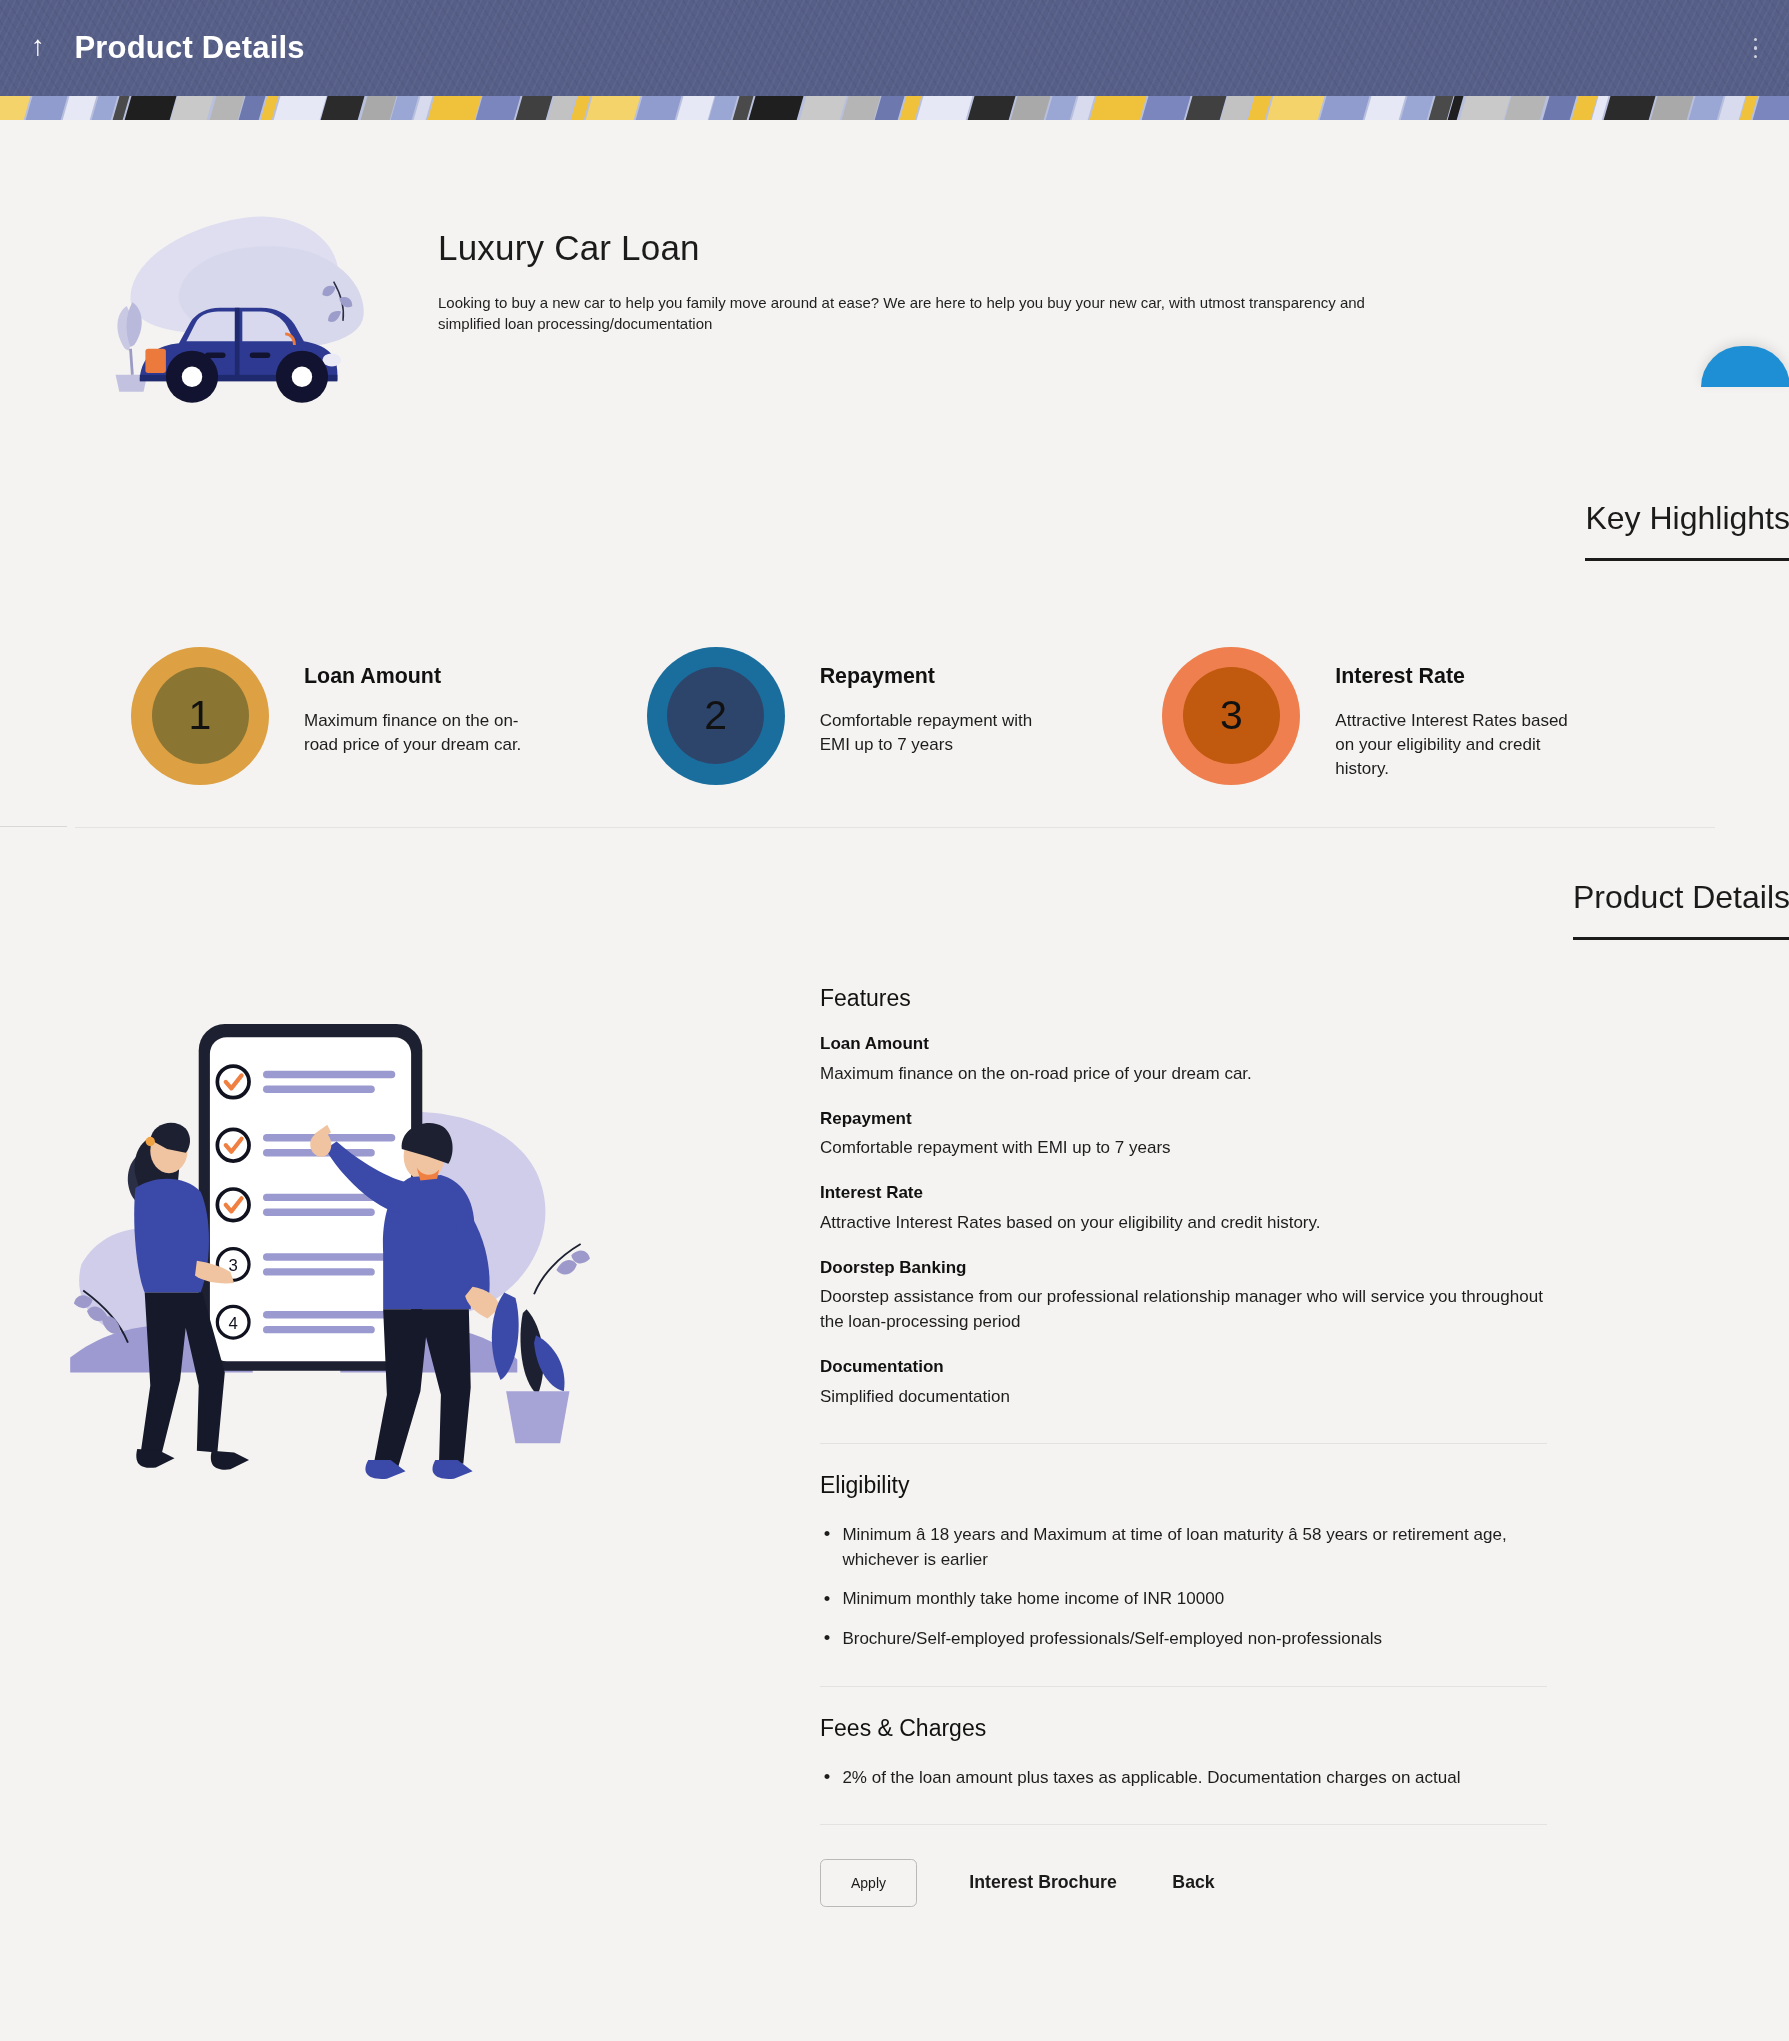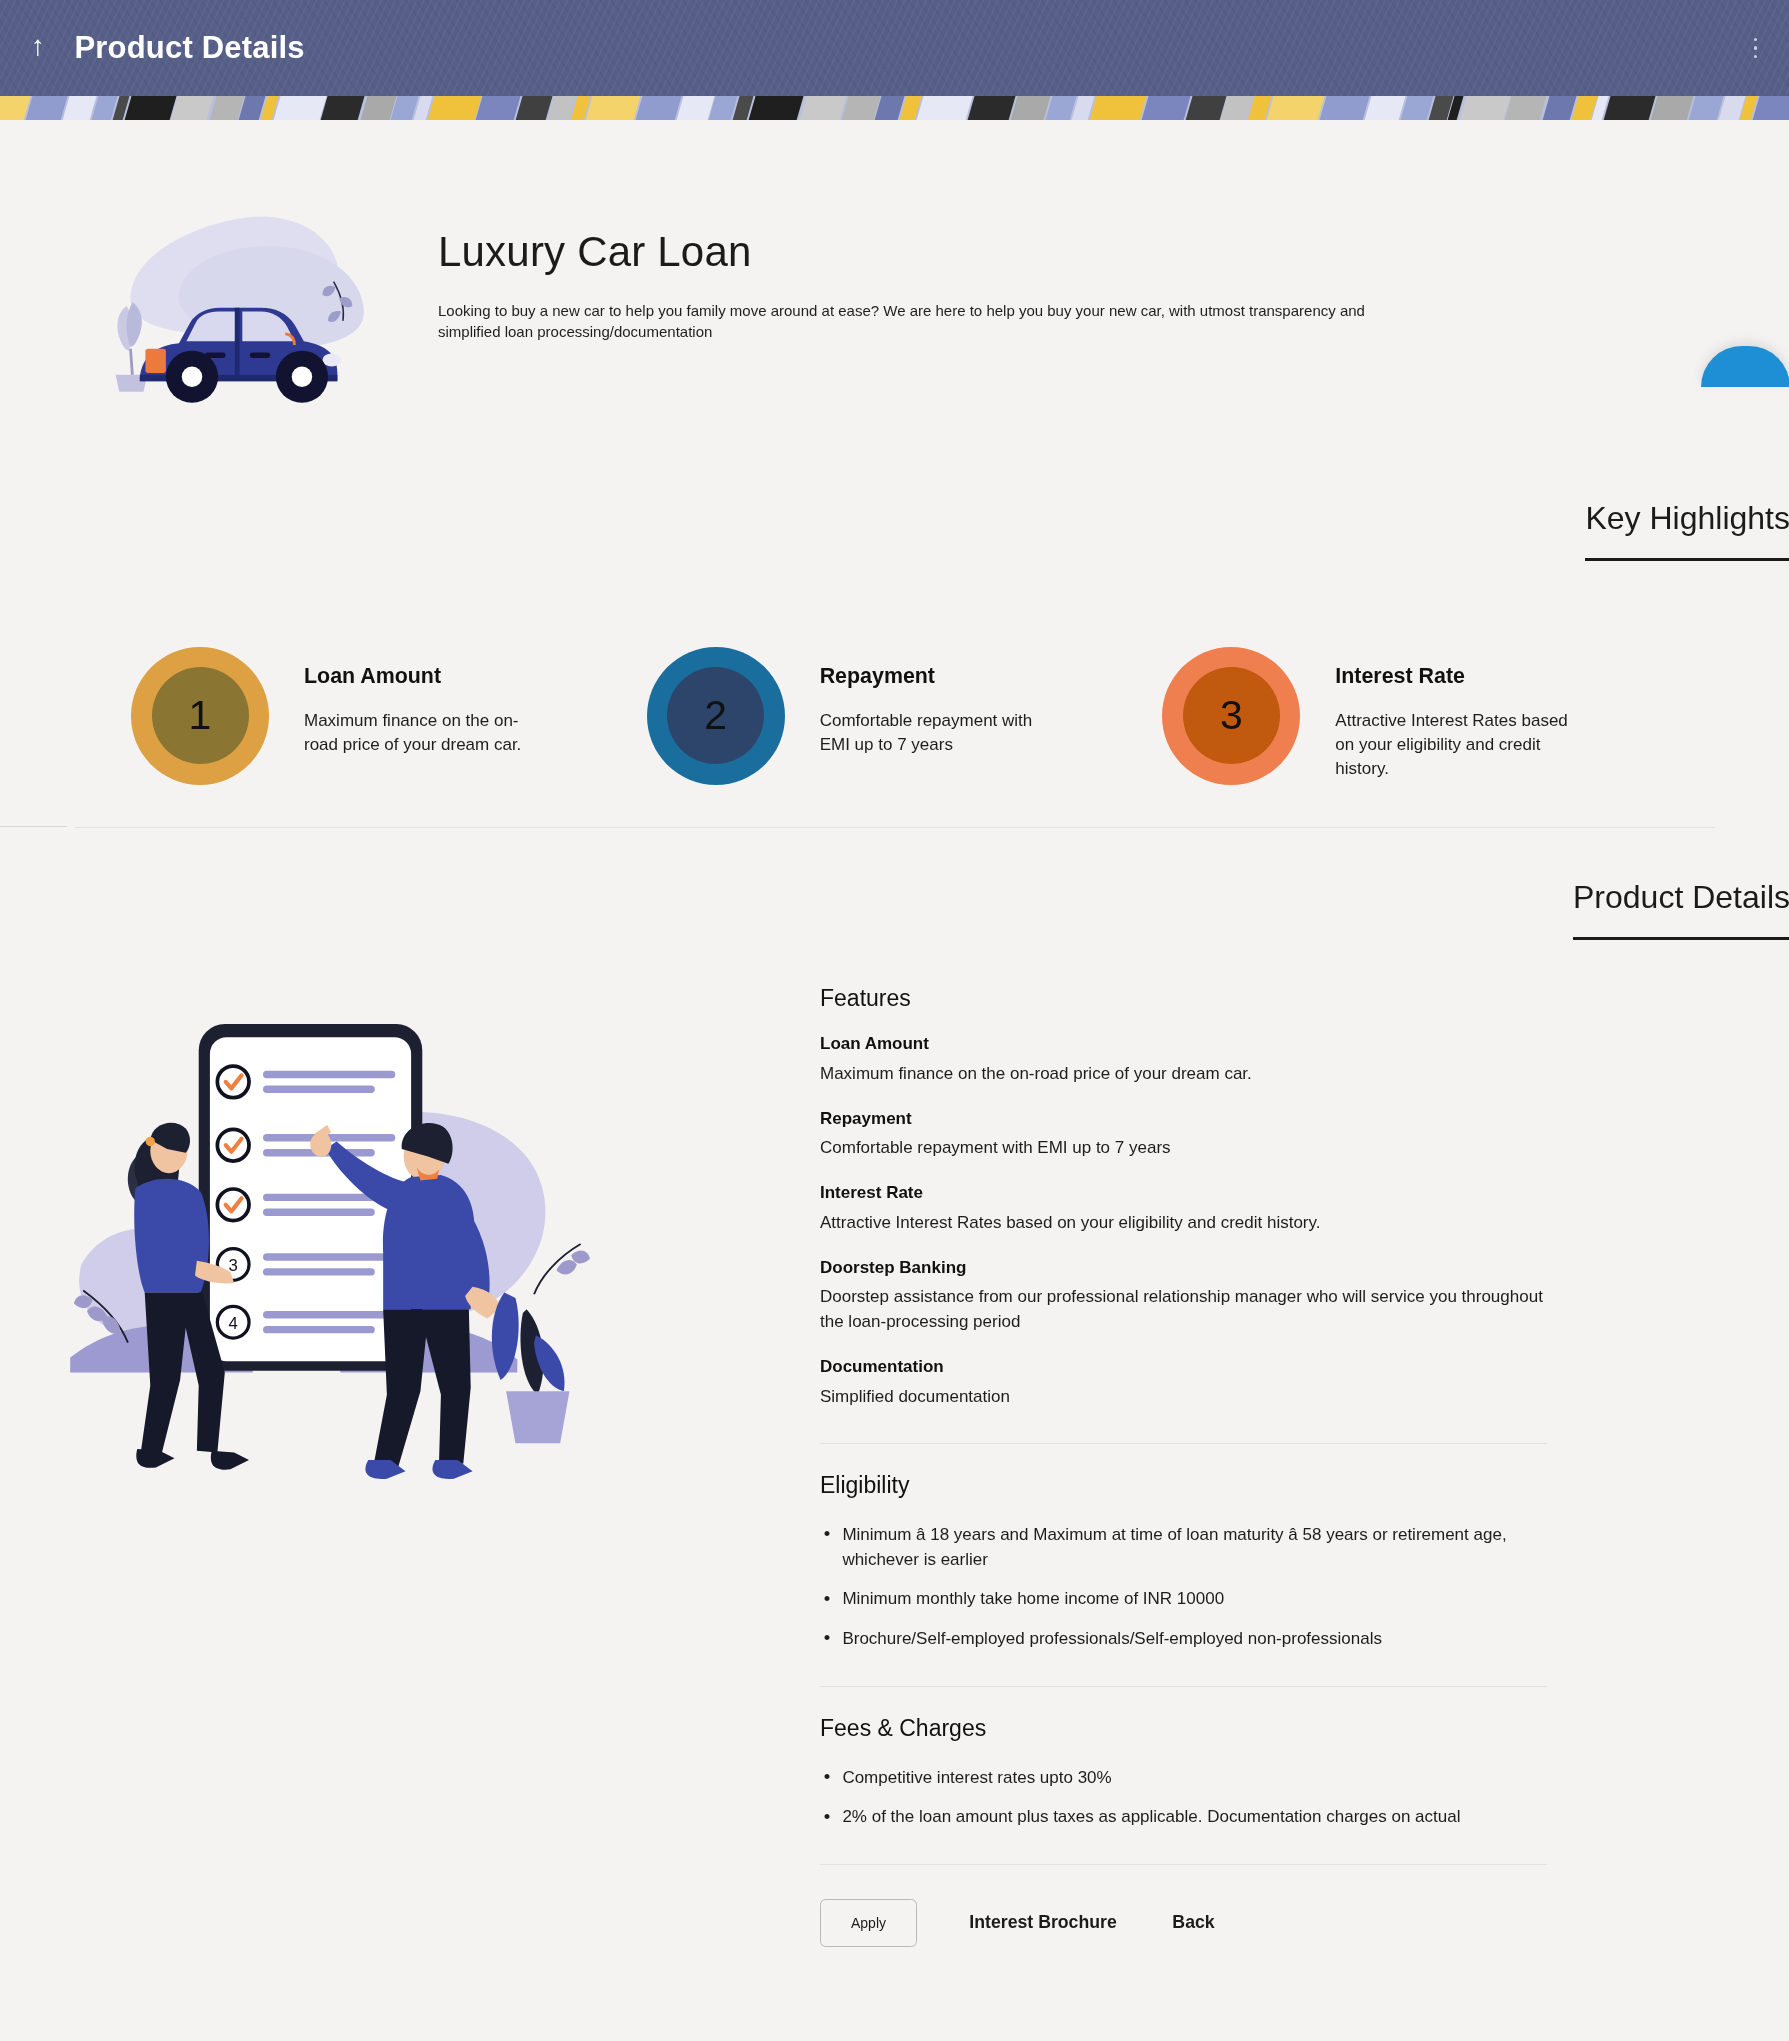--- a/index.html
+++ b/index.html
@@ -71,21 +71,21 @@
   
   .hero {
     position: relative;
     display: flex;
     padding: 89px 0 0 0;
     min-height: 308px;
   }
   .hero-art { width: 438px; position: relative; height: 224px; flex: 0 0 438px; }
   .hero-text { padding-top: 18.6px; max-width: 997px; }
   .hero-title {
-    font-size: 42px;
+    font-size: 35px;
     color: #1b1b1b;
     font-weight: normal;
     letter-spacing: 0.2px;
     margin-bottom: 24px;
   }
   .hero-desc {
     font-size: 15px;
     line-height: 1.42;
     color: #1f1f1f;
     max-width: 984px;
@@ -493,21 +493,20 @@
         <ul class="bullets">
           <li>Minimum â 18 years and Maximum at time of loan maturity â 58 years or retirement age, whichever is earlier</li>
           <li>Minimum monthly take home income of INR 10000</li>
           <li>Brochure/Self-employed professionals/Self-employed non-professionals</li>
         </ul>
 
         <div class="hr-soft"></div>
 
         <div class="block-title">Fees &amp; Charges</div>
         <ul class="bullets">
-          <li>Competitive interest rates upto 30%</li>
           <li>2% of the loan amount plus taxes as applicable. Documentation charges on actual</li>
         </ul>
 
         <div class="hr-soft"></div>
 
         <div class="actions">
           <button class="btn-apply">Apply</button>
           <div class="gap-a"></div>
           <button class="btn-link">Interest Brochure</button>
           <div class="gap-b"></div>

